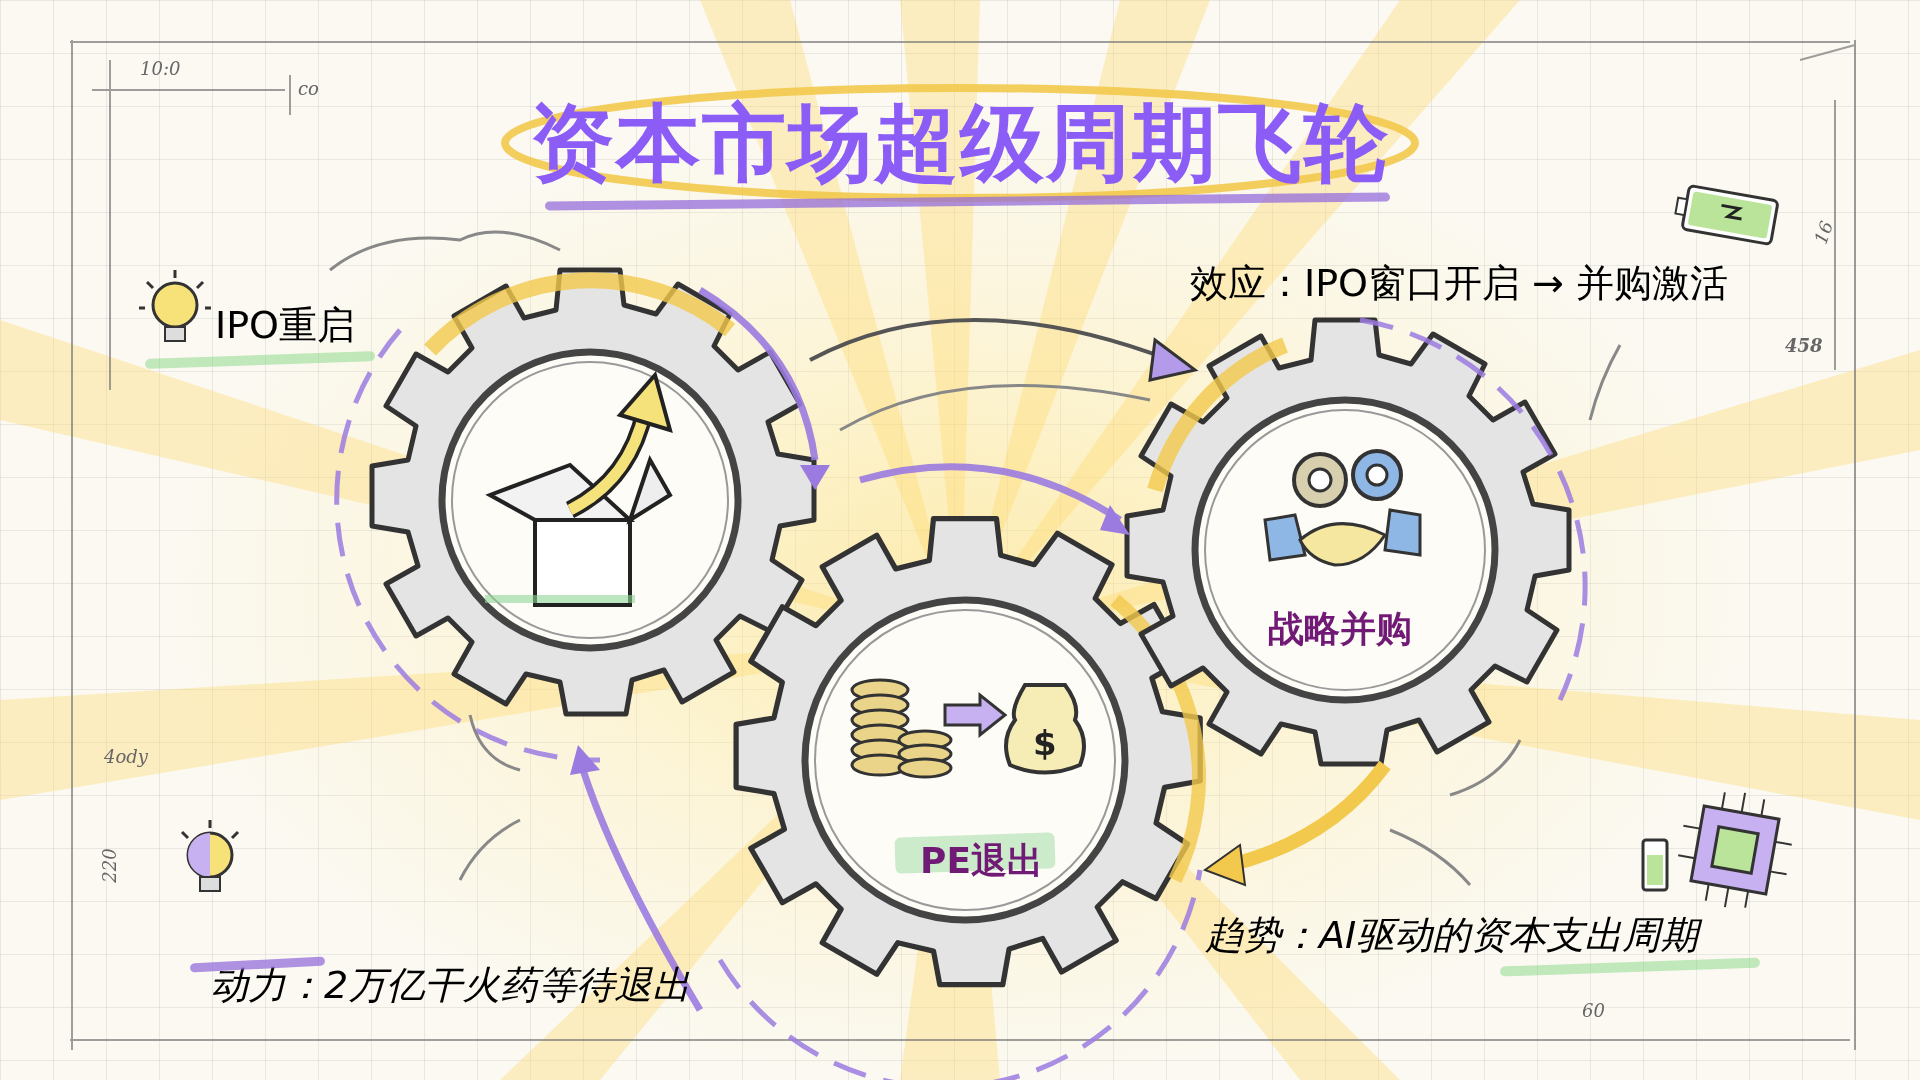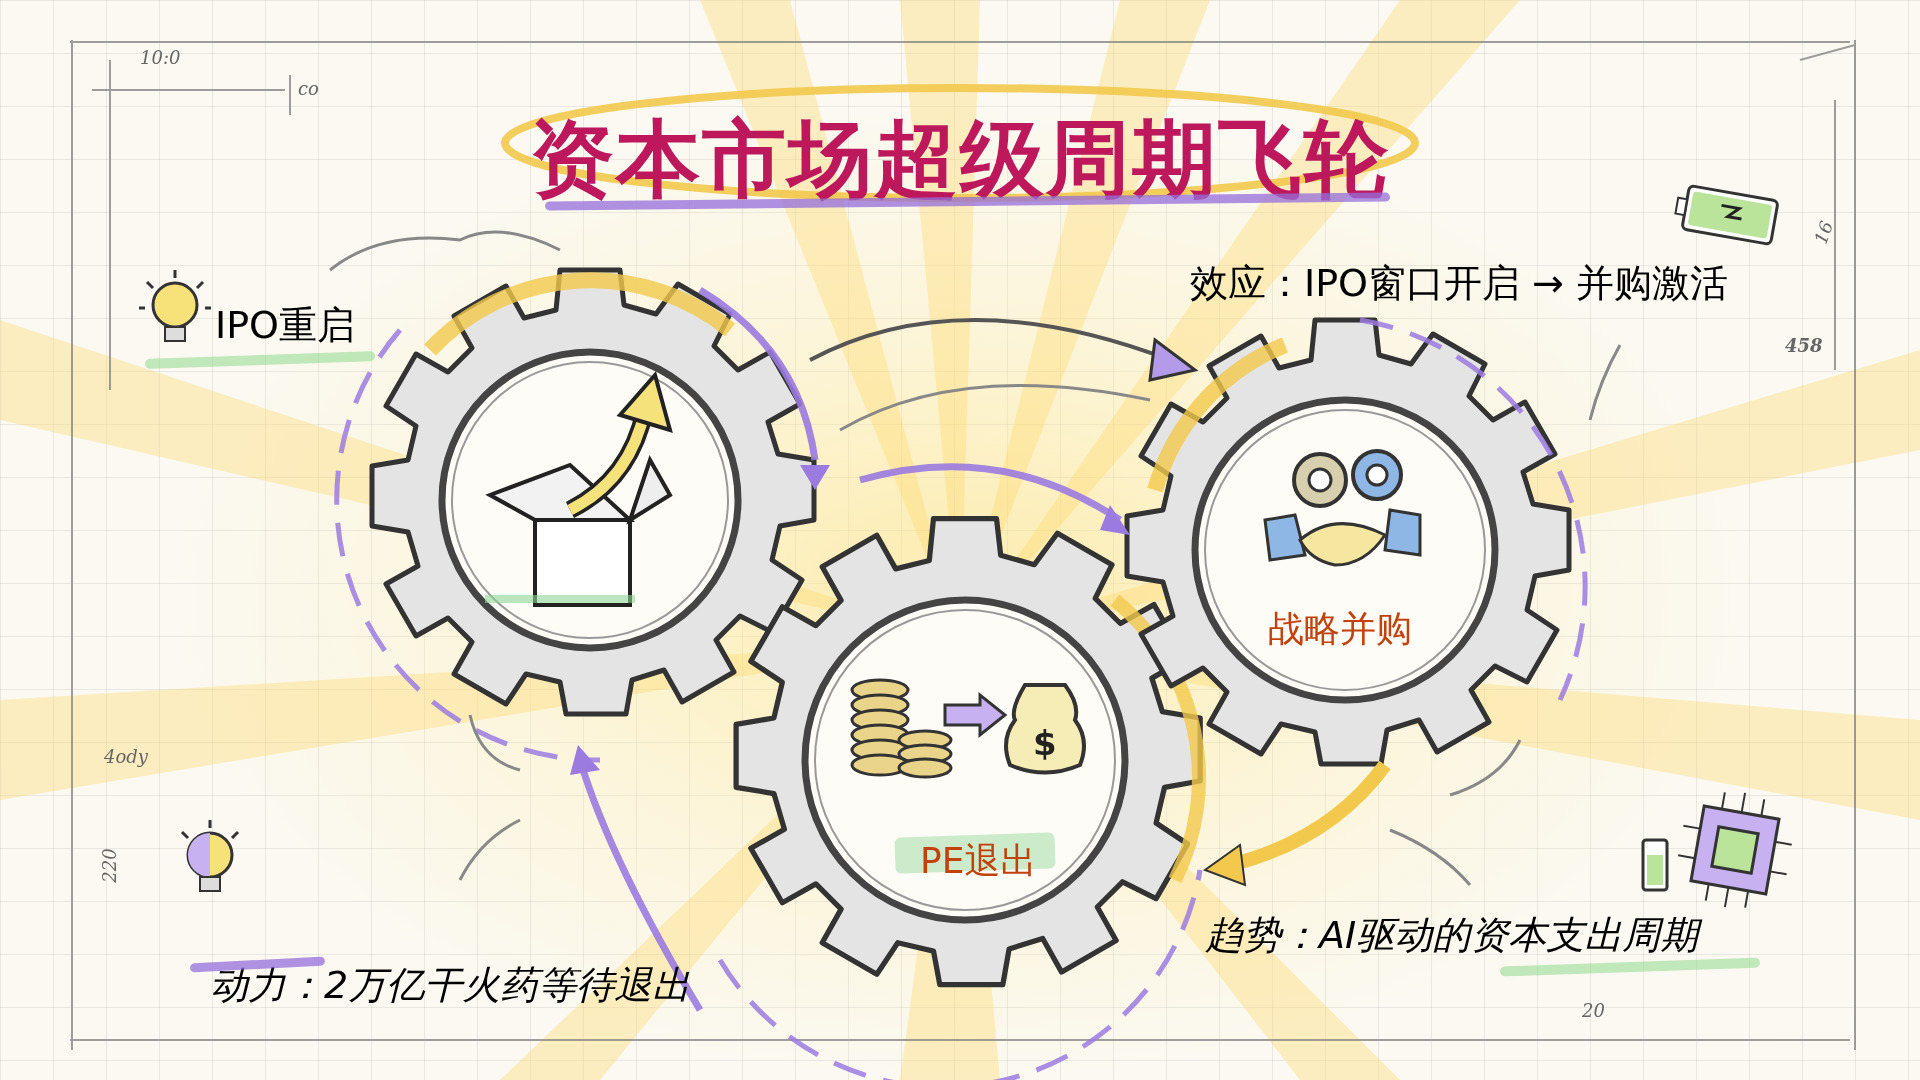--- a/index.html
+++ b/index.html
@@ -7,26 +7,26 @@
     font-family:"DejaVu Sans","Liberation Sans",sans-serif;background:#fbf9f1;}
   .grid{position:absolute;inset:0;
     background-image:
       linear-gradient(to right, rgba(150,150,150,0.18) 1px, transparent 1px),
       linear-gradient(to bottom, rgba(150,150,150,0.18) 1px, transparent 1px);
     background-size:53px 53px;}
   .glow{position:absolute;inset:0;
     background:radial-gradient(ellipse 55% 60% at 50% 55%, rgba(255,226,120,0.55) 0%, rgba(255,235,160,0.25) 45%, rgba(255,255,255,0) 75%);}
   svg.layer{position:absolute;left:0;top:0;}
   .title-wrap{position:absolute;left:490px;top:85px;width:940px;height:120px;}
-  .title{position:absolute;left:0;right:0;top:18px;text-align:center;
-    font-size:84px;font-weight:bold;color:#be185d;letter-spacing:2px;
+  .title{position:absolute;left:0;right:0;top:2px;text-align:center;
+    font-size:84px;font-weight:bold;color:#8b5cf6;letter-spacing:2px;
     font-family:"DejaVu Sans",sans-serif;}
   .label{position:absolute;font-size:38px;color:#000000;white-space:nowrap;
     font-family:"DejaVu Sans",sans-serif;}
-  .label-sm{position:absolute;font-size:36px;color:#c2410c;font-weight:normal;white-space:nowrap;}
+  .label-sm{position:absolute;font-size:36px;color:#701a75;font-weight:bold;white-space:nowrap;}
   .hand{position:absolute;font-family:"DejaVu Serif",serif;font-style:italic;color:#666;font-size:18px;}
   .highlight-green{position:absolute;height:10px;border-radius:6px;background:rgba(120,210,120,0.45);transform:rotate(-2deg);}
   .highlight-purple{position:absolute;height:9px;border-radius:6px;background:rgba(150,110,220,0.75);}
 </style>
 </head>
 <body>
 
 <div class="grid"></div>
 <div class="glow"></div>
 
@@ -224,19 +224,19 @@
 <div class="highlight-green" style="left:145px;top:355px;width:230px;"></div>
 
 <div class="label" style="left:1190px;top:258px;">效应：IPO窗口开启 → 并购激活</div>
 
 <div class="label" style="left:210px;top:960px;font-style:italic;">动力：2万亿干火药等待退出</div>
 <div class="highlight-purple" style="left:190px;top:960px;width:135px;transform:rotate(-3deg);"></div>
 
 <div class="label" style="left:1205px;top:910px;font-style:italic;">趋势：AI驱动的资本支出周期</div>
 <div class="highlight-green" style="left:1500px;top:962px;width:260px;"></div>
 
-<div class="hand" style="left:140px;top:47px;">10:0</div>
+<div class="hand" style="left:140px;top:58px;">10:0</div>
 <div class="hand" style="left:298px;top:78px;">co</div>
 <div class="hand" style="left:1812px;top:222px;transform:rotate(-70deg);">16</div>
 <div class="hand" style="left:1785px;top:335px;font-weight:bold;">458</div>
 <div class="hand" style="left:104px;top:718px;margin-top:28px;">4ody</div>
 <div class="hand" style="left:92px;top:855px;transform:rotate(-90deg);">220</div>
-<div class="hand" style="left:1582px;top:1000px;">20</div>
+<div class="hand" style="left:1582px;top:1000px;">60</div>
 
 </body></html>

